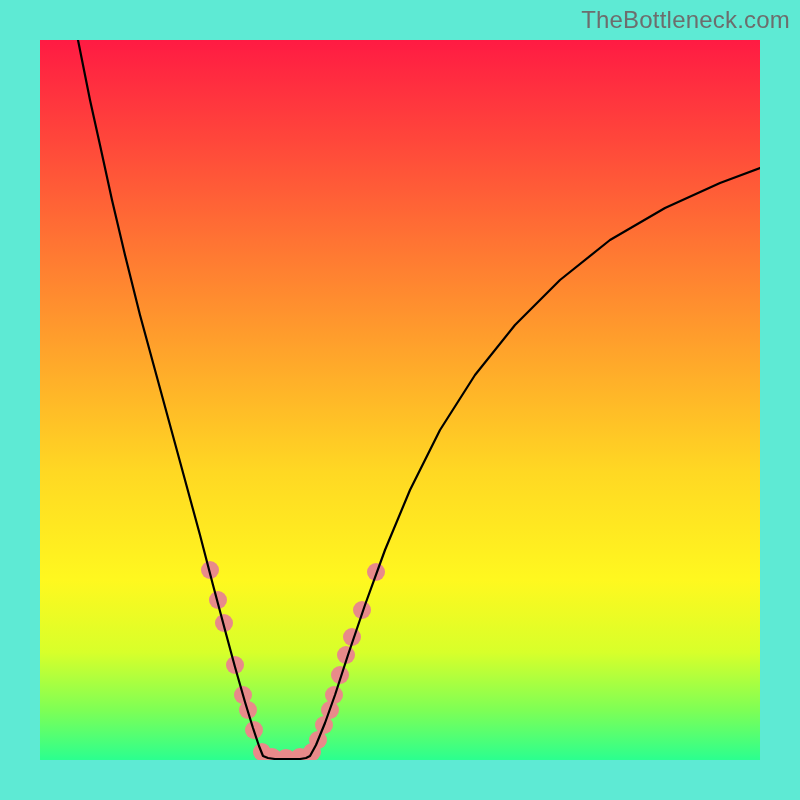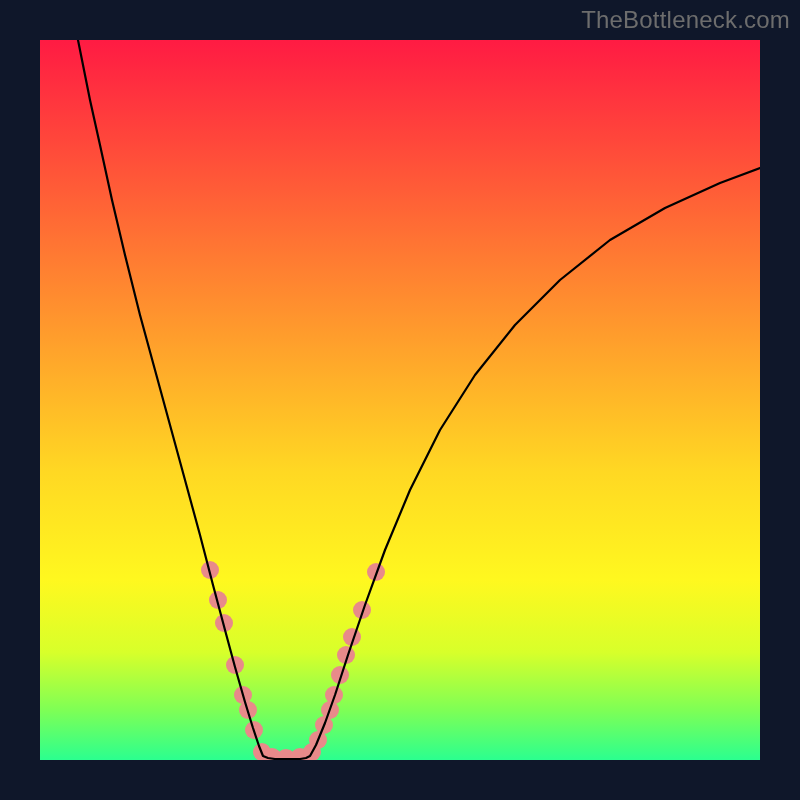--- a/index.html
+++ b/index.html
@@ -10,21 +10,21 @@
     background: #000;
     overflow: hidden;
     font-family: Arial, Helvetica, sans-serif;
   }
   .frame {
     position: absolute;
     top: 0;
     left: 0;
     width: 800px;
     height: 800px;
-    background: #0f172a;
+    background: #5eead4;
   }
   .plot {
     position: absolute;
     top: 40px;
     left: 40px;
     width: 720px;
     height: 720px;
     background: linear-gradient(to bottom,
       #ff1b43 0%,
       #ff4a3a 15%,

